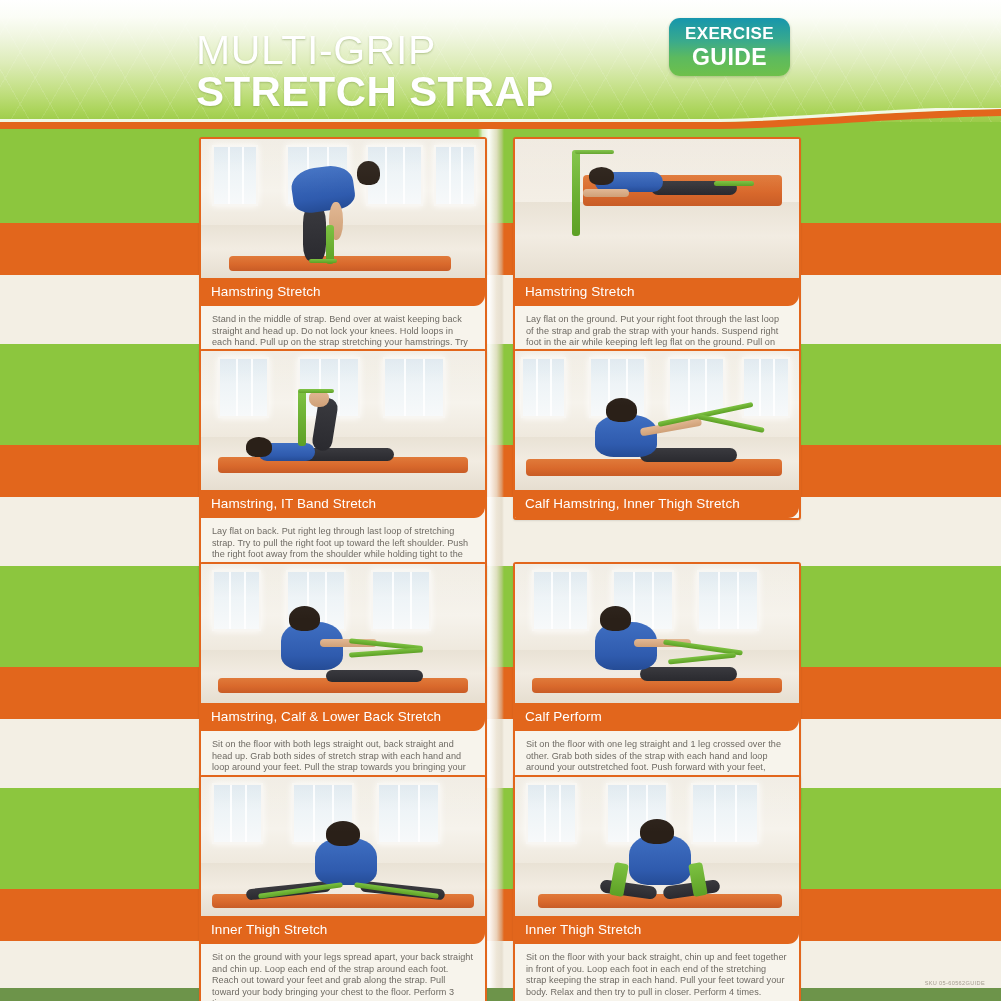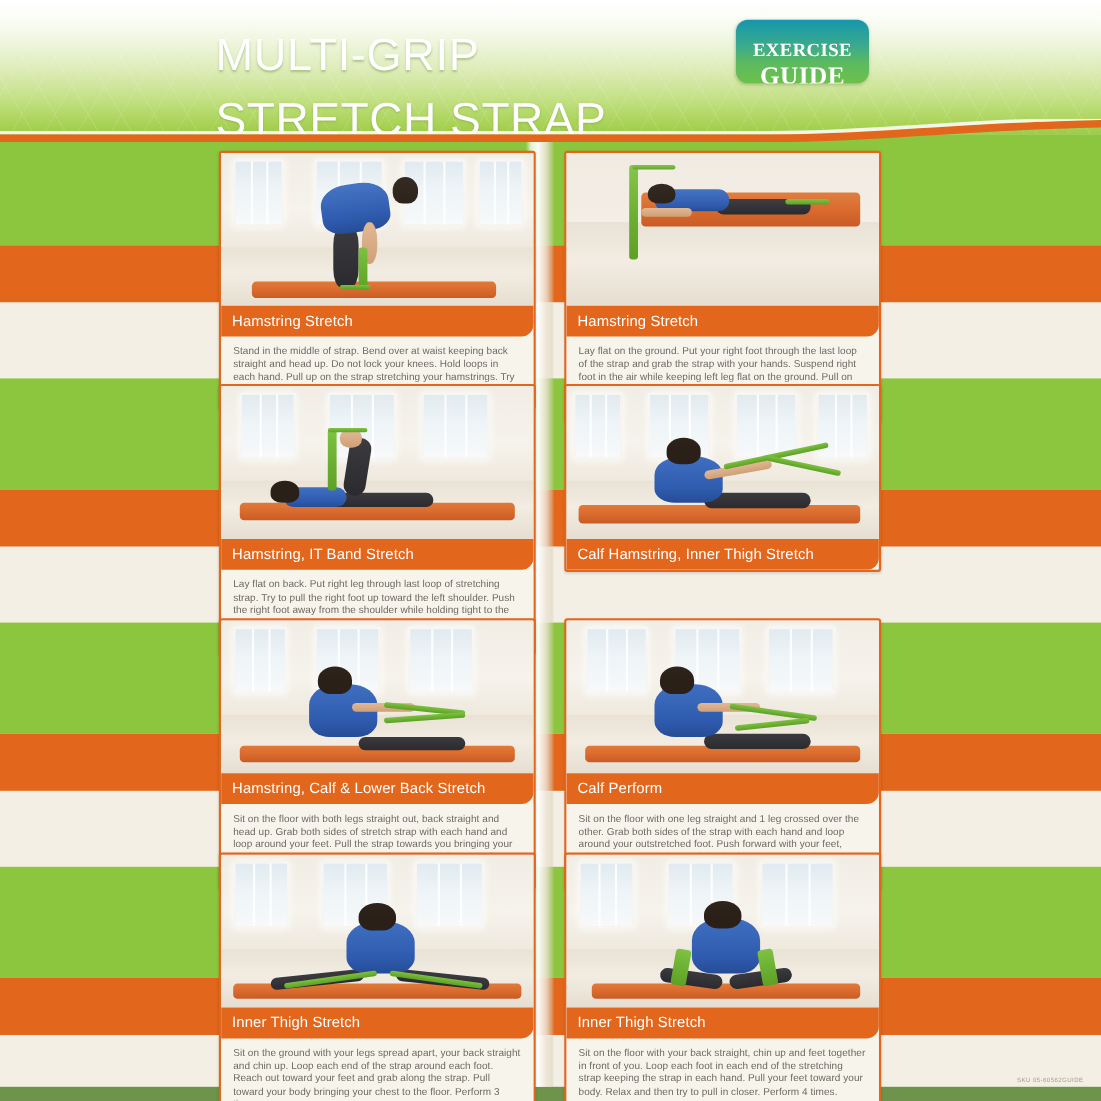--- a/index.html
+++ b/index.html
@@ -50,43 +50,42 @@
   }
   .title-line1 {
     font-size: 41px;
     font-weight: 300;
     letter-spacing: .6px;
     color: #ffffff;
     text-shadow: 0 1px 2px rgba(110,140,60,.45);
     font-family: "Liberation Sans", sans-serif;
   }
   .title-line2 {
-    margin-top: 17px;
+    margin-top: 0;
     font-size: 42px;
-    font-weight: 400;
+    font-weight: 700;
     letter-spacing: .4px;
     color: #ffffff;
     text-shadow: 0 1px 2px rgba(110,140,60,.45);
     font-family: "Liberation Sans", sans-serif;
   }
 
   
   .badge {
     position: absolute;
     left: 669px;
     top: 18px;
     width: 121px;
     height: 58px;
     border-radius: 11px;
     background: linear-gradient(to bottom, #1696ad 0%, #3aaa8c 40%, #5cba5f 68%, #6ec04a 100%);
     box-shadow: 0 1px 3px rgba(60,90,40,.28);
     text-align: center;
-    padding-top: 18px;
-    overflow: hidden;
-    font-family: Liberation Serif, serif;
+    padding-top: 6px;
+    overflow: hidden;
   }
   .badge-line1 {
     color: #ffffff;
     font-size: 17px;
     font-weight: 700;
     letter-spacing: .4px;
     line-height: 20px;
   }
   .badge-line2 {
     color: #ffffff;

